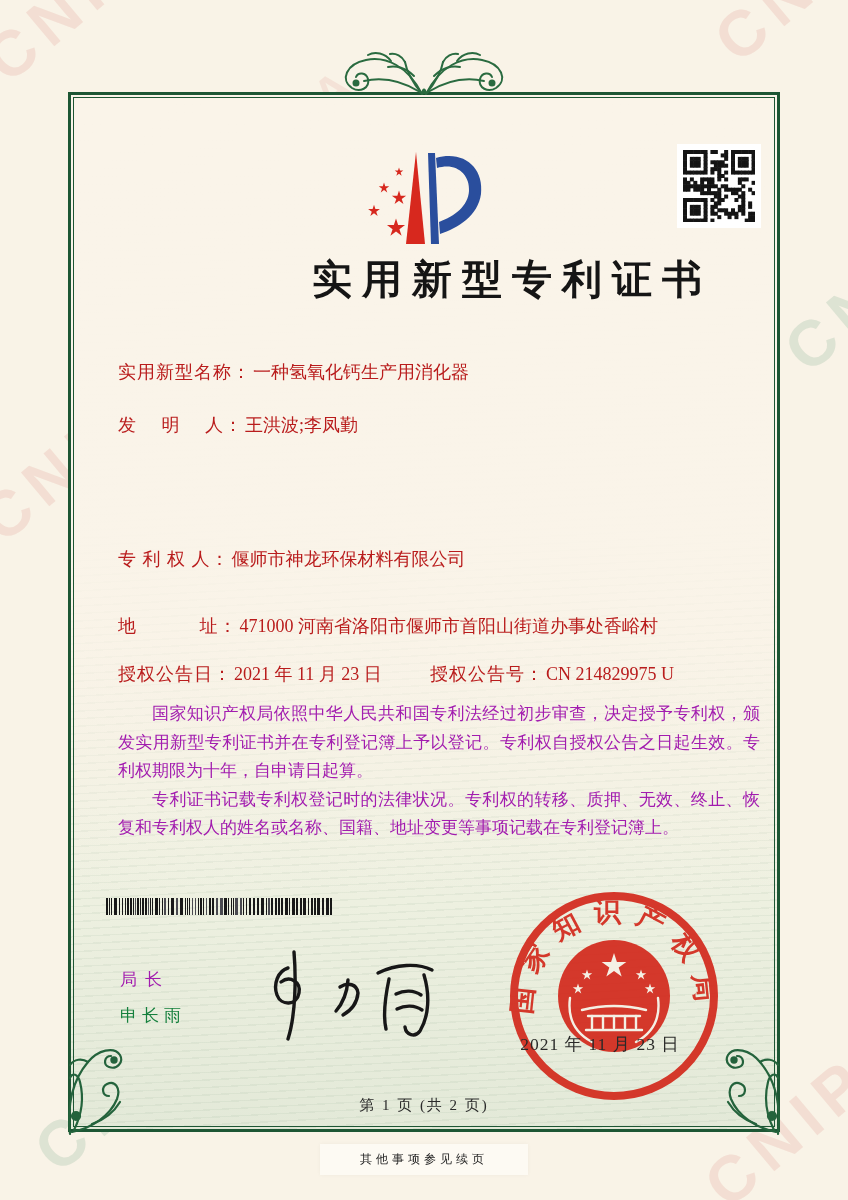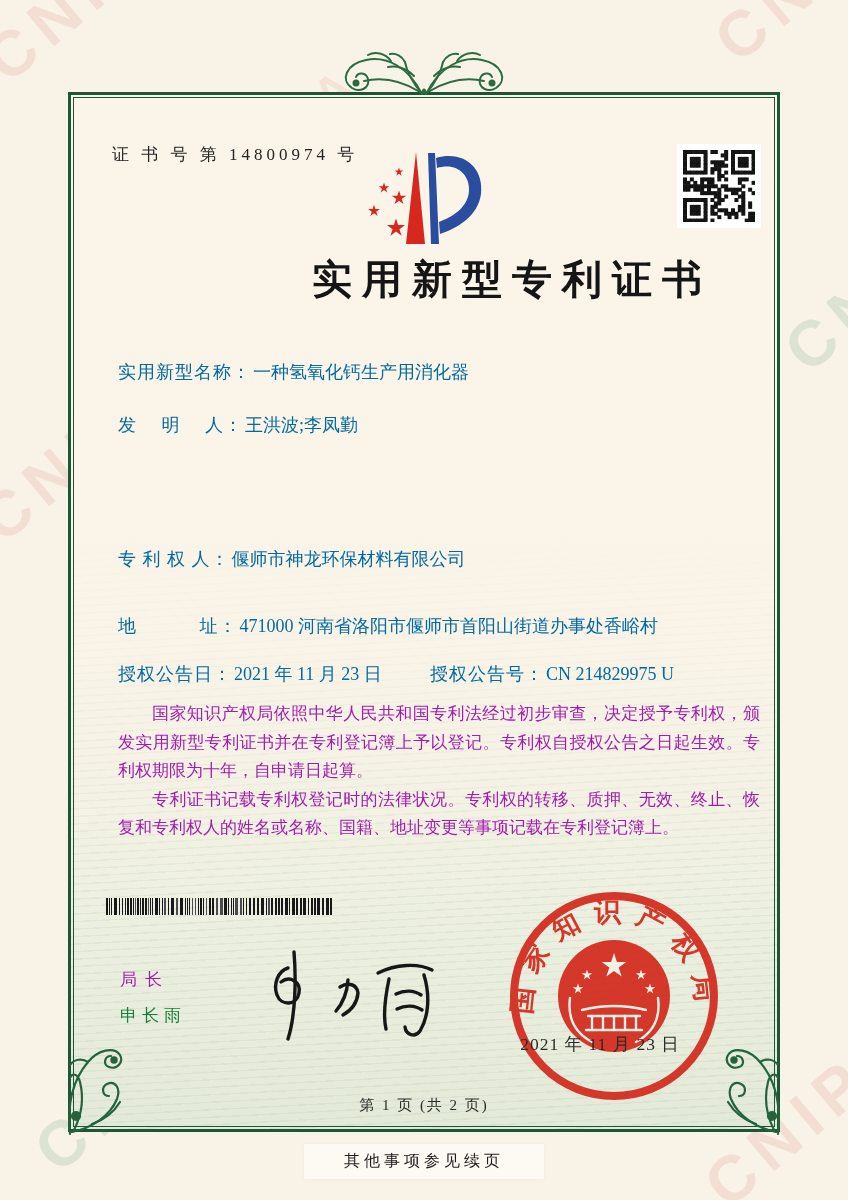--- a/index.html
+++ b/index.html
@@ -38,40 +38,40 @@
     background:linear-gradient(180deg,rgba(250,244,233,1) 0%,rgba(250,244,233,.96) 42%,rgba(250,244,233,0) 78%);
   }
   .abs{position:absolute;}
   
   .cert-no{left:112px;top:143px;font-size:17px;letter-spacing:4px;color:#252525;}
   .title{
     left:68px;top:252px;width:800px;text-align:center;
     font-size:40px;font-weight:bold;letter-spacing:10px;color:#151515;padding-left:44px;
   }
   
-  .row{left:118px;font-size:18px;white-space:nowrap;color:#0369a1;}
+  .row{left:118px;font-size:18px;white-space:nowrap;color:#b91c1c;}
   .row .lbl{letter-spacing:1px;}
   .row .val{margin-left:2px;}
   .row2{left:430px;}
   
   .body-text{
     left:118px;top:700px;width:642px;font-size:17px;line-height:28.5px;
     text-align:justify;color:#a21caf;
   }
   .body-text p{margin:0;text-indent:2em;}
   
   .juzhang{left:120px;top:968px;font-size:17px;letter-spacing:8px;font-family:"Liberation Sans",sans-serif;font-weight:500;color:#a21caf;}
   .qzname{left:120px;top:1004px;font-size:17px;letter-spacing:5px;font-family:"Liberation Sans",sans-serif;font-weight:500;color:#15803d;}
   .pagenum{left:68px;top:1096px;width:712px;text-align:center;font-size:15px;letter-spacing:2px;color:#2a2a2a;}
   .note{
     left:68px;top:1144px;width:712px;text-align:center;
   }
   .note span{
     display:inline-block;background:#fdfaf3;padding:7px 40px;
-    font-size:16px;letter-spacing:4px;color:#1e1e1e;
+    font-size:12px;letter-spacing:4px;color:#1e1e1e;
     box-shadow:0 0 4px rgba(0,0,0,0.04);
   }
   .qr-patch{left:677px;top:144px;width:84px;height:84px;background:#ffffff;}
   .seal-wrap{left:500px;top:878px;width:228px;height:228px;opacity:.92;}
   .sig-wrap{left:248px;top:942px;width:210px;height:105px;}
   .barcode-wrap{left:106px;top:898px;width:232px;height:17px;}
   .logo-wrap{left:352px;top:146px;width:136px;height:104px;}
   .ornament-top{left:294px;top:48px;width:260px;height:48px;}
   .corner{width:74px;height:92px;}
   .corner.bl{left:62px;top:1044px;}
@@ -130,21 +130,20 @@
       <path d="M8,90 C5,62 9,38 26,18 C36,6 52,2 58,11 C62,18 55,26 47,23 C41,21 42,12 49,12"></path>
       <path d="M10,88 C30,84 48,72 55,55 C59,44 53,36 45,40 C39,43 40,52 47,52"></path>
       <path d="M12,86 C20,70 22,54 18,38 C16,30 10,28 8,34"></path>
       <path d="M30,80 C42,76 52,68 58,58"></path>
       <path d="M26,18 C20,14 12,15 8,21"></path>
       <circle cx="14" cy="72" r="4" fill="#24633c"></circle>
       <circle cx="52" cy="16" r="2.6" fill="#24633c"></circle>
     </g>
   </svg>
 
-  <div class="abs cert-no">证 书 号 第 14800974 号</div>
 
   <svg class="abs logo-wrap" viewBox="0 0 136 104">
 
     <g fill="#d7281e">
       <path transform="translate(47,26) scale(4.5)" d="M0,-1 L0.225,-0.31 L0.95,-0.31 L0.36,0.12 L0.59,0.81 L0,0.38 L-0.59,0.81 L-0.36,0.12 L-0.95,-0.31 L-0.225,-0.31 Z"></path>
       <path transform="translate(32,42) scale(5.5)" d="M0,-1 L0.225,-0.31 L0.95,-0.31 L0.36,0.12 L0.59,0.81 L0,0.38 L-0.59,0.81 L-0.36,0.12 L-0.95,-0.31 L-0.225,-0.31 Z"></path>
       <path transform="translate(47,52) scale(7.5)" d="M0,-1 L0.225,-0.31 L0.95,-0.31 L0.36,0.12 L0.59,0.81 L0,0.38 L-0.59,0.81 L-0.36,0.12 L-0.95,-0.31 L-0.225,-0.31 Z"></path>
       <path transform="translate(22,65) scale(6.2)" d="M0,-1 L0.225,-0.31 L0.95,-0.31 L0.36,0.12 L0.59,0.81 L0,0.38 L-0.59,0.81 L-0.36,0.12 L-0.95,-0.31 L-0.225,-0.31 Z"></path>
       <path transform="translate(44,82) scale(9.5)" d="M0,-1 L0.225,-0.31 L0.95,-0.31 L0.36,0.12 L0.59,0.81 L0,0.38 L-0.59,0.81 L-0.36,0.12 L-0.95,-0.31 L-0.225,-0.31 Z"></path>
     </g>

